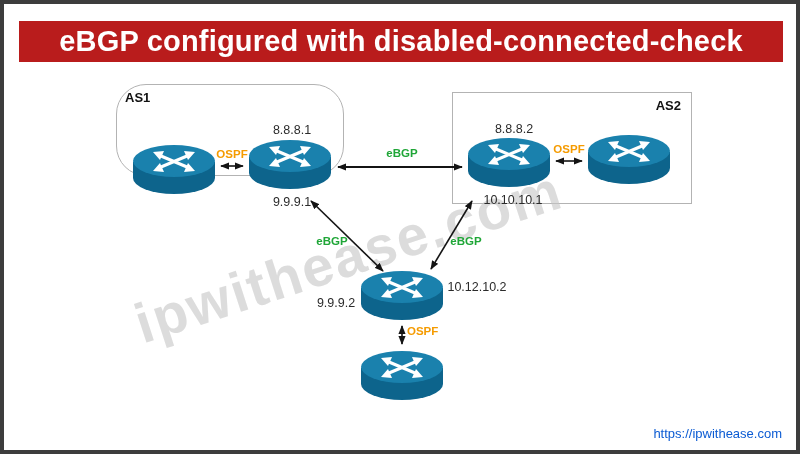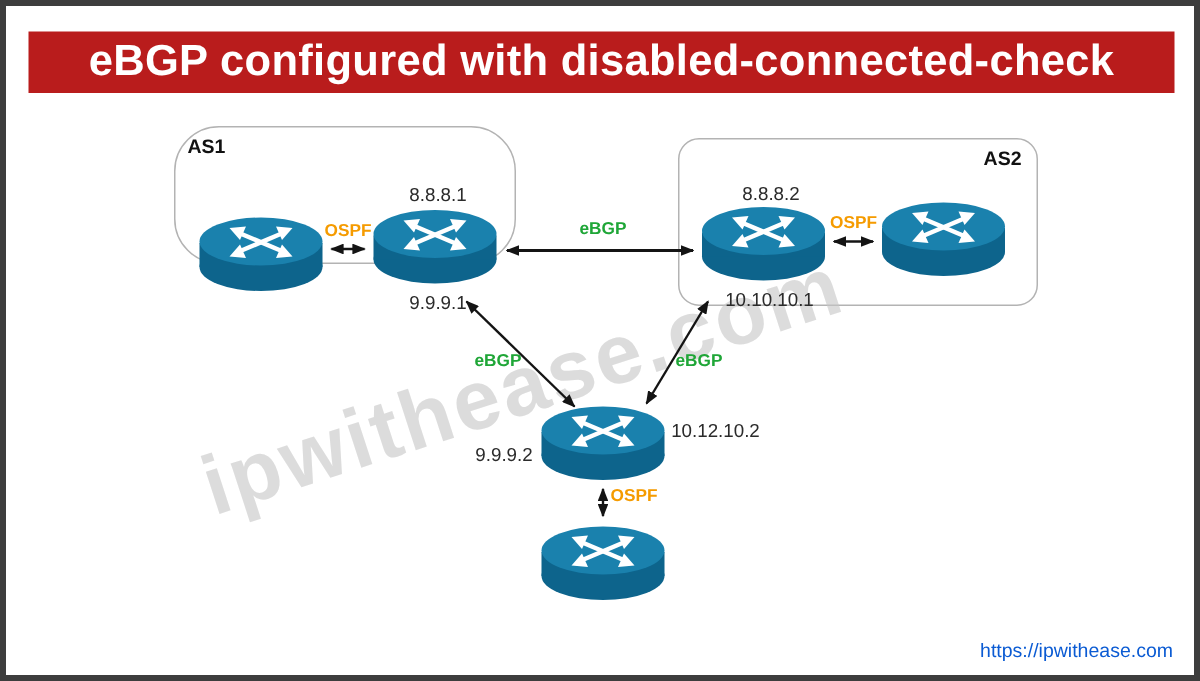--- a/index.html
+++ b/index.html
@@ -5,21 +5,21 @@
   * { margin:0; padding:0; box-sizing:border-box; }
   html,body { width:800px; height:454px; }
   body { font-family:"Liberation Sans", sans-serif; background:#ffffff; }
   .frame { position:relative; width:800px; height:454px; border:4px solid #3d3d3d; background:#fff; overflow:hidden; }
 
   .title-bar { position:absolute; left:15px; top:17px; width:764px; height:41px; background:#b91c1c;
     color:#fff; font-weight:bold; font-size:29px; line-height:41px; text-align:center; letter-spacing:.2px; z-index:6; }
 
   .as-box { position:absolute; border:1.5px solid #b3b3b3; z-index:1; }
   #as1-box { left:112px; top:80px; width:228px; height:92px;border-radius:30px; }
-  #as2-box { left:448px; top:88px; width:240px; height:112px;border-radius:14px; }
+  #as2-box { left:448px; top:88px; width:240px; height:112px; }
   #as3-box { left:276px; top:252px; width:250px; height:156px; }
   .as-label { position:absolute; font-weight:bold; font-size:13px; color:#111; }
   #as1-box .as-label { left:8px; top:5px; }
   #as2-box .as-label { right:10px; top:5px; }
   #as3-box .as-label { left:8px; top:4px; }
 
   .router { position:absolute; width:86px; height:55px; z-index:4; }
   #r-as1-left  { left:127px; top:137px; }
   #r-as1-right { left:243px; top:132px; }
   #r-as2-left  { left:462px; top:130px; }

